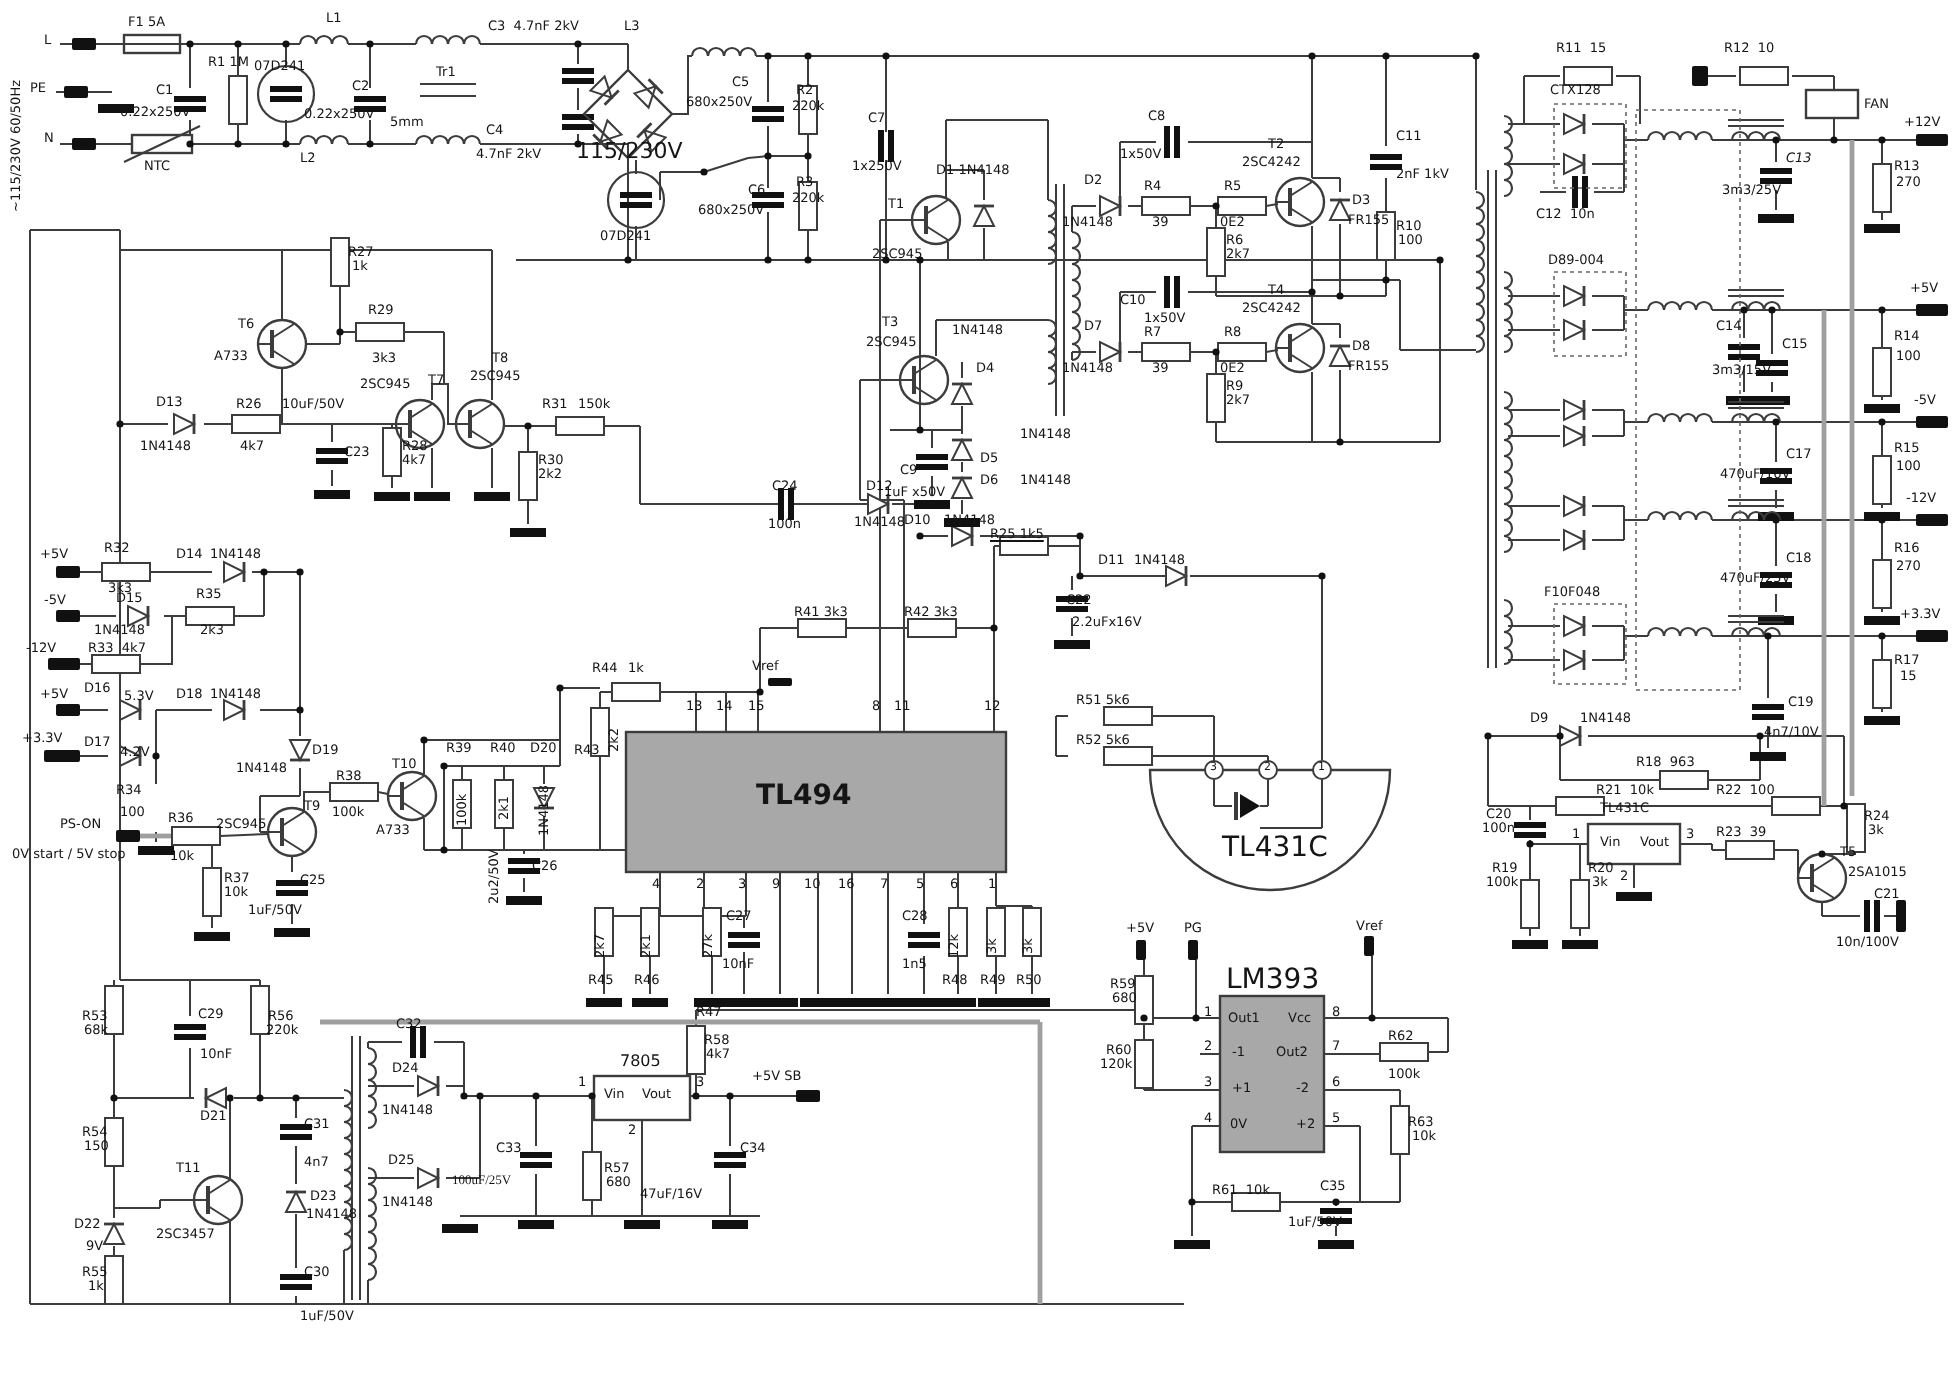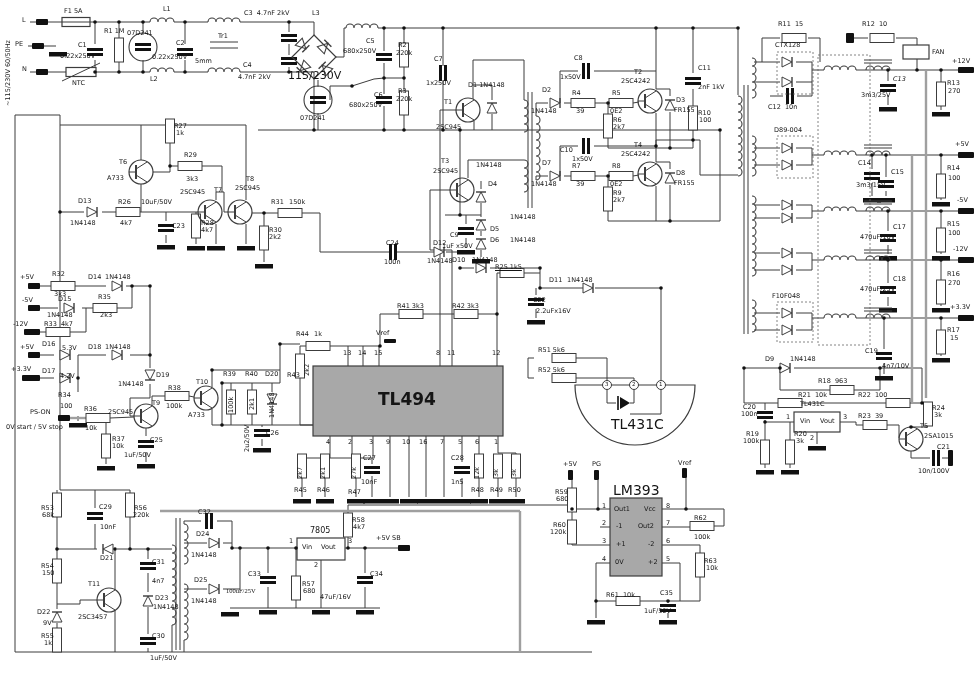--- a/index.html
+++ b/index.html
@@ -1153,42 +1153,42 @@
       <span class="lbl r" style="left: 249px; top: 410px;">2k1</span>
       <span class="lbl" style="left: 265px; top: 371px;">D20</span>
       <span class="lbl r" style="left: 269px; top: 418px;">1N4148</span>
       <span class="lbl r" style="left: 244px; top: 452px;">2u2/50V</span>
       <span class="lbl" style="left: 266px; top: 430px;">C26</span>
       <span class="lbl" style="left: 376px; top: 330px;">Vref</span>
       <span class="lbl" style="left: 296px; top: 331px;">R44</span>
       <span class="lbl" style="left: 314px; top: 331px;">1k</span>
       <span class="lbl" style="left: 287px; top: 372px;">R43</span>
       <span class="lbl r" style="left: 304px; top: 376px;">2k2</span>
-      <span class="lbl b" style="left: 378px; top: 391px; font-size: 17px;">TL494</span>
+      <span class="lbl b" style="left: 378px; top: 391px; font-size: 14px;">TL494</span>
       <span class="lbl" style="left: 343px; top: 350px;">13</span>
       <span class="lbl" style="left: 358px; top: 350px;">14</span>
       <span class="lbl" style="left: 374px; top: 350px;">15</span>
       <span class="lbl" style="left: 436px; top: 350px;">8</span>
       <span class="lbl" style="left: 447px; top: 350px;">11</span>
       <span class="lbl" style="left: 492px; top: 350px;">12</span>
       <span class="lbl" style="left: 326px; top: 439px;">4</span>
       <span class="lbl" style="left: 348px; top: 439px;">2</span>
       <span class="lbl" style="left: 369px; top: 439px;">3</span>
       <span class="lbl" style="left: 386px; top: 439px;">9</span>
       <span class="lbl" style="left: 402px; top: 439px;">10</span>
       <span class="lbl" style="left: 419px; top: 439px;">16</span>
       <span class="lbl" style="left: 440px; top: 439px;">7</span>
       <span class="lbl" style="left: 458px; top: 439px;">5</span>
       <span class="lbl" style="left: 475px; top: 439px;">6</span>
       <span class="lbl" style="left: 494px; top: 439px;">1</span>
       <span class="lbl" style="left: 294px; top: 487px;">R45</span>
       <span class="lbl r" style="left: 297px; top: 479px;">2k7</span>
       <span class="lbl" style="left: 317px; top: 487px;">R46</span>
       <span class="lbl r" style="left: 320px; top: 479px;">2k1</span>
-      <span class="lbl" style="left: 348px; top: 489px;">R47</span>
+      <span class="lbl" style="left: 348px; top: 503px;">R47</span>
       <span class="lbl r" style="left: 351px; top: 479px;">27k</span>
       <span class="lbl" style="left: 363px; top: 455px;">C27</span>
       <span class="lbl" style="left: 361px; top: 479px;">10nF</span>
       <span class="lbl" style="left: 451px; top: 455px;">C28</span>
       <span class="lbl" style="left: 451px; top: 479px;">1n5</span>
       <span class="lbl" style="left: 471px; top: 487px;">R48</span>
       <span class="lbl r" style="left: 474px; top: 479px;">12k</span>
       <span class="lbl" style="left: 490px; top: 487px;">R49</span>
       <span class="lbl r" style="left: 493px; top: 477px;">3k</span>
       <span class="lbl" style="left: 508px; top: 487px;">R50</span>
@@ -1295,21 +1295,21 @@
       <span class="lbl" style="left: 948px; top: 230px;">100</span>
       <span class="lbl" style="left: 953px; top: 246px;">-12V</span>
       <span class="lbl" style="left: 893px; top: 276px;">C18</span>
       <span class="lbl" style="left: 860px; top: 286px;">470uF/25V</span>
       <span class="lbl" style="left: 947px; top: 271px;">R16</span>
       <span class="lbl" style="left: 948px; top: 280px;">270</span>
       <span class="lbl" style="left: 950px; top: 304px;">+3.3V</span>
       <span class="lbl" style="left: 772px; top: 293px;">F10F048</span>
       <span class="lbl" style="left: 947px; top: 327px;">R17</span>
       <span class="lbl" style="left: 950px; top: 335px;">15</span>
-      <span class="lbl" style="left: 865px; top: 348px; text-align: right;">C19</span>
+      <span class="lbl" style="left: 894px; top: 348px; text-align: right;">C19</span>
       <span class="lbl" style="left: 882px; top: 363px;">4n7/10V</span>
       <span class="lbl" style="left: 765px; top: 356px;">D9</span>
       <span class="lbl" style="left: 790px; top: 356px;">1N4148</span>
       <span class="lbl" style="left: 818px; top: 378px;">R18  963</span>
       <span class="lbl" style="left: 798px; top: 392px;">R21  10k</span>
       <span class="lbl" style="left: 743px; top: 404px;">C20</span>
       <span class="lbl" style="left: 741px; top: 411px;">100n</span>
       <span class="lbl" style="left: 800px; top: 401px;">TL431C</span>
       <span class="lbl" style="left: 800px; top: 418px;">Vin</span>
       <span class="lbl" style="left: 820px; top: 418px;">Vout</span>

